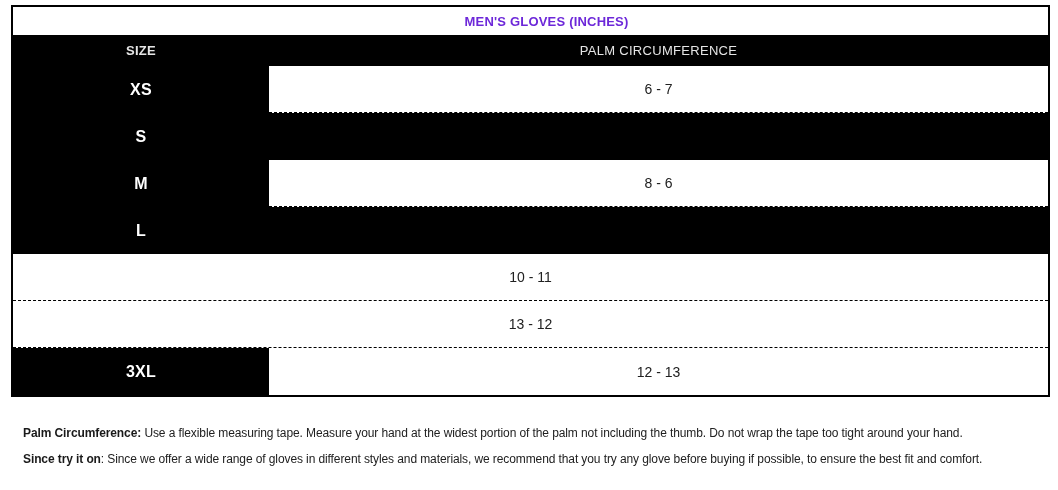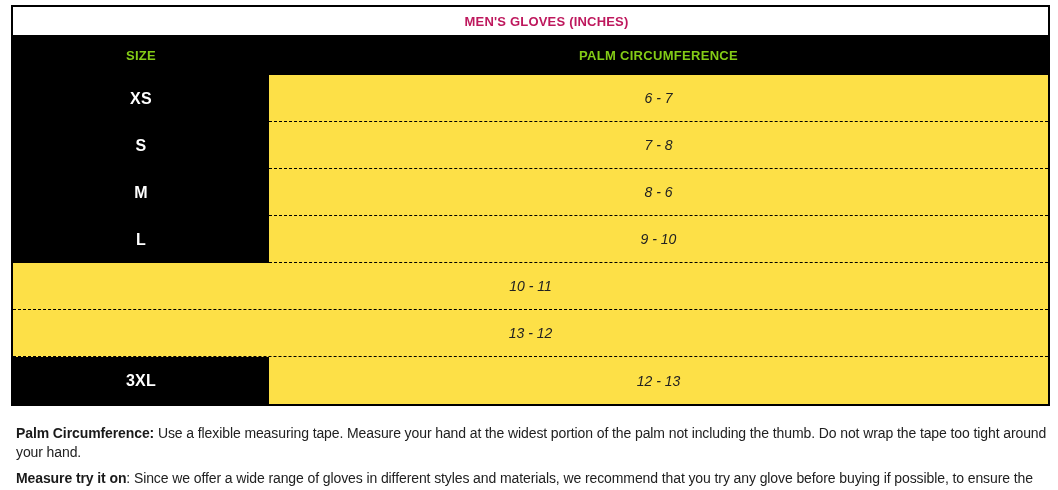--- a/index.html
+++ b/index.html
@@ -25,46 +25,46 @@
 
   .title-row {
     height: 28px;
     background: #ffffff;
     display: flex;
     align-items: center;
     justify-content: center;
     font-size: 13px;
     font-weight: bold;
     letter-spacing: 0.2px;
-    color: #be185d;
+    color: #6d28d9;
     padding-left: 32px;
   }
 
   .header-row {
     display: flex;
-    height: 40px;
+    height: 31px;
     background: #000000;
-    color: #84cc16;
+    color: #e5e5e5;
   }
   .header-size {
     width: 256px;
     display: flex;
     align-items: center;
     justify-content: center;
     font-size: 13px;
     font-weight: bold;
     letter-spacing: 0.3px;
   }
   .header-palm {
     flex: 1;
     display: flex;
     align-items: center;
     justify-content: center;
     font-size: 13px;
-    font-weight: bold;
+    font-weight: normal;
     letter-spacing: 0.3px;
   }
 
   .row {
     display: flex;
     height: 47px;
     background: #000000;
   }
   .size-cell {
     width: 256px;
@@ -72,41 +72,40 @@
     color: #ffffff;
     font-size: 16px;
     font-weight: bold;
     letter-spacing: 0.3px;
     display: flex;
     align-items: center;
     justify-content: center;
   }
   .palm-cell {
     flex: 1;
-    background: #fde047;
+    background: #ffffff;
     color: #212121;
     font-size: 14px;
     display: flex;
     align-items: center;
     justify-content: center;
     box-sizing: border-box;
     border-bottom: 1px dashed #000000;
-    font-style: italic;
   }
   .row:last-child .palm-cell { border-bottom: none; }
 
   .notes {
     position: absolute;
     left: 8px;
     top: 424px;
     width: 1044px;
   }
   .notes p {
-    margin: 0 0 7px 8px;
-    font-size: 14px;
+    margin: 0 0 7px 15px;
+    font-size: 12px;
     line-height: 19px;
     letter-spacing: -0.1px;
     color: #212121;
   }
   .notes .note-label { font-weight: bold; color: #1a1a1a; }
 </style>
 </head>
 <body>
 
 <div class="size-chart">
@@ -118,44 +117,42 @@
   </div>
 
   <div>
   <div class="row">
     <div class="size-cell">XS</div>
     <div class="palm-cell">6 - 7</div>
   </div>
 
   <div class="row">
     <div class="size-cell">S</div>
-    <div class="palm-cell">7 - 8</div>
   </div>
 
   <div class="row">
     <div class="size-cell">M</div>
     <div class="palm-cell">8 - 6</div>
   </div>
 
   <div class="row">
     <div class="size-cell">L</div>
-    <div class="palm-cell">9 - 10</div>
   </div>
 
   <div class="row">
     <div class="palm-cell">10 - 11</div>
   </div>
 
   <div class="row">
     <div class="palm-cell">13 - 12</div>
   </div>
 
   <div class="row">
     <div class="size-cell">3XL</div>
     <div class="palm-cell">12 - 13</div>
   </div>
 </div>
 </div>
 
 <div class="notes">
   <p><span class="note-label">Palm Circumference:</span><span> Use a flexible measuring tape. Measure your hand at the widest portion of the palm not including the thumb. Do not wrap the tape too tight around your hand.</span></p>
-  <p><span class="note-label">Measure try it on</span><span>: Since we offer a wide range of gloves in different styles and materials, we recommend that you try any glove before buying if possible, to ensure the best fit and comfort.</span></p>
+  <p><span class="note-label">Since try it on</span><span>: Since we offer a wide range of gloves in different styles and materials, we recommend that you try any glove before buying if possible, to ensure the best fit and comfort.</span></p>
 </div>
 
 </body></html>

